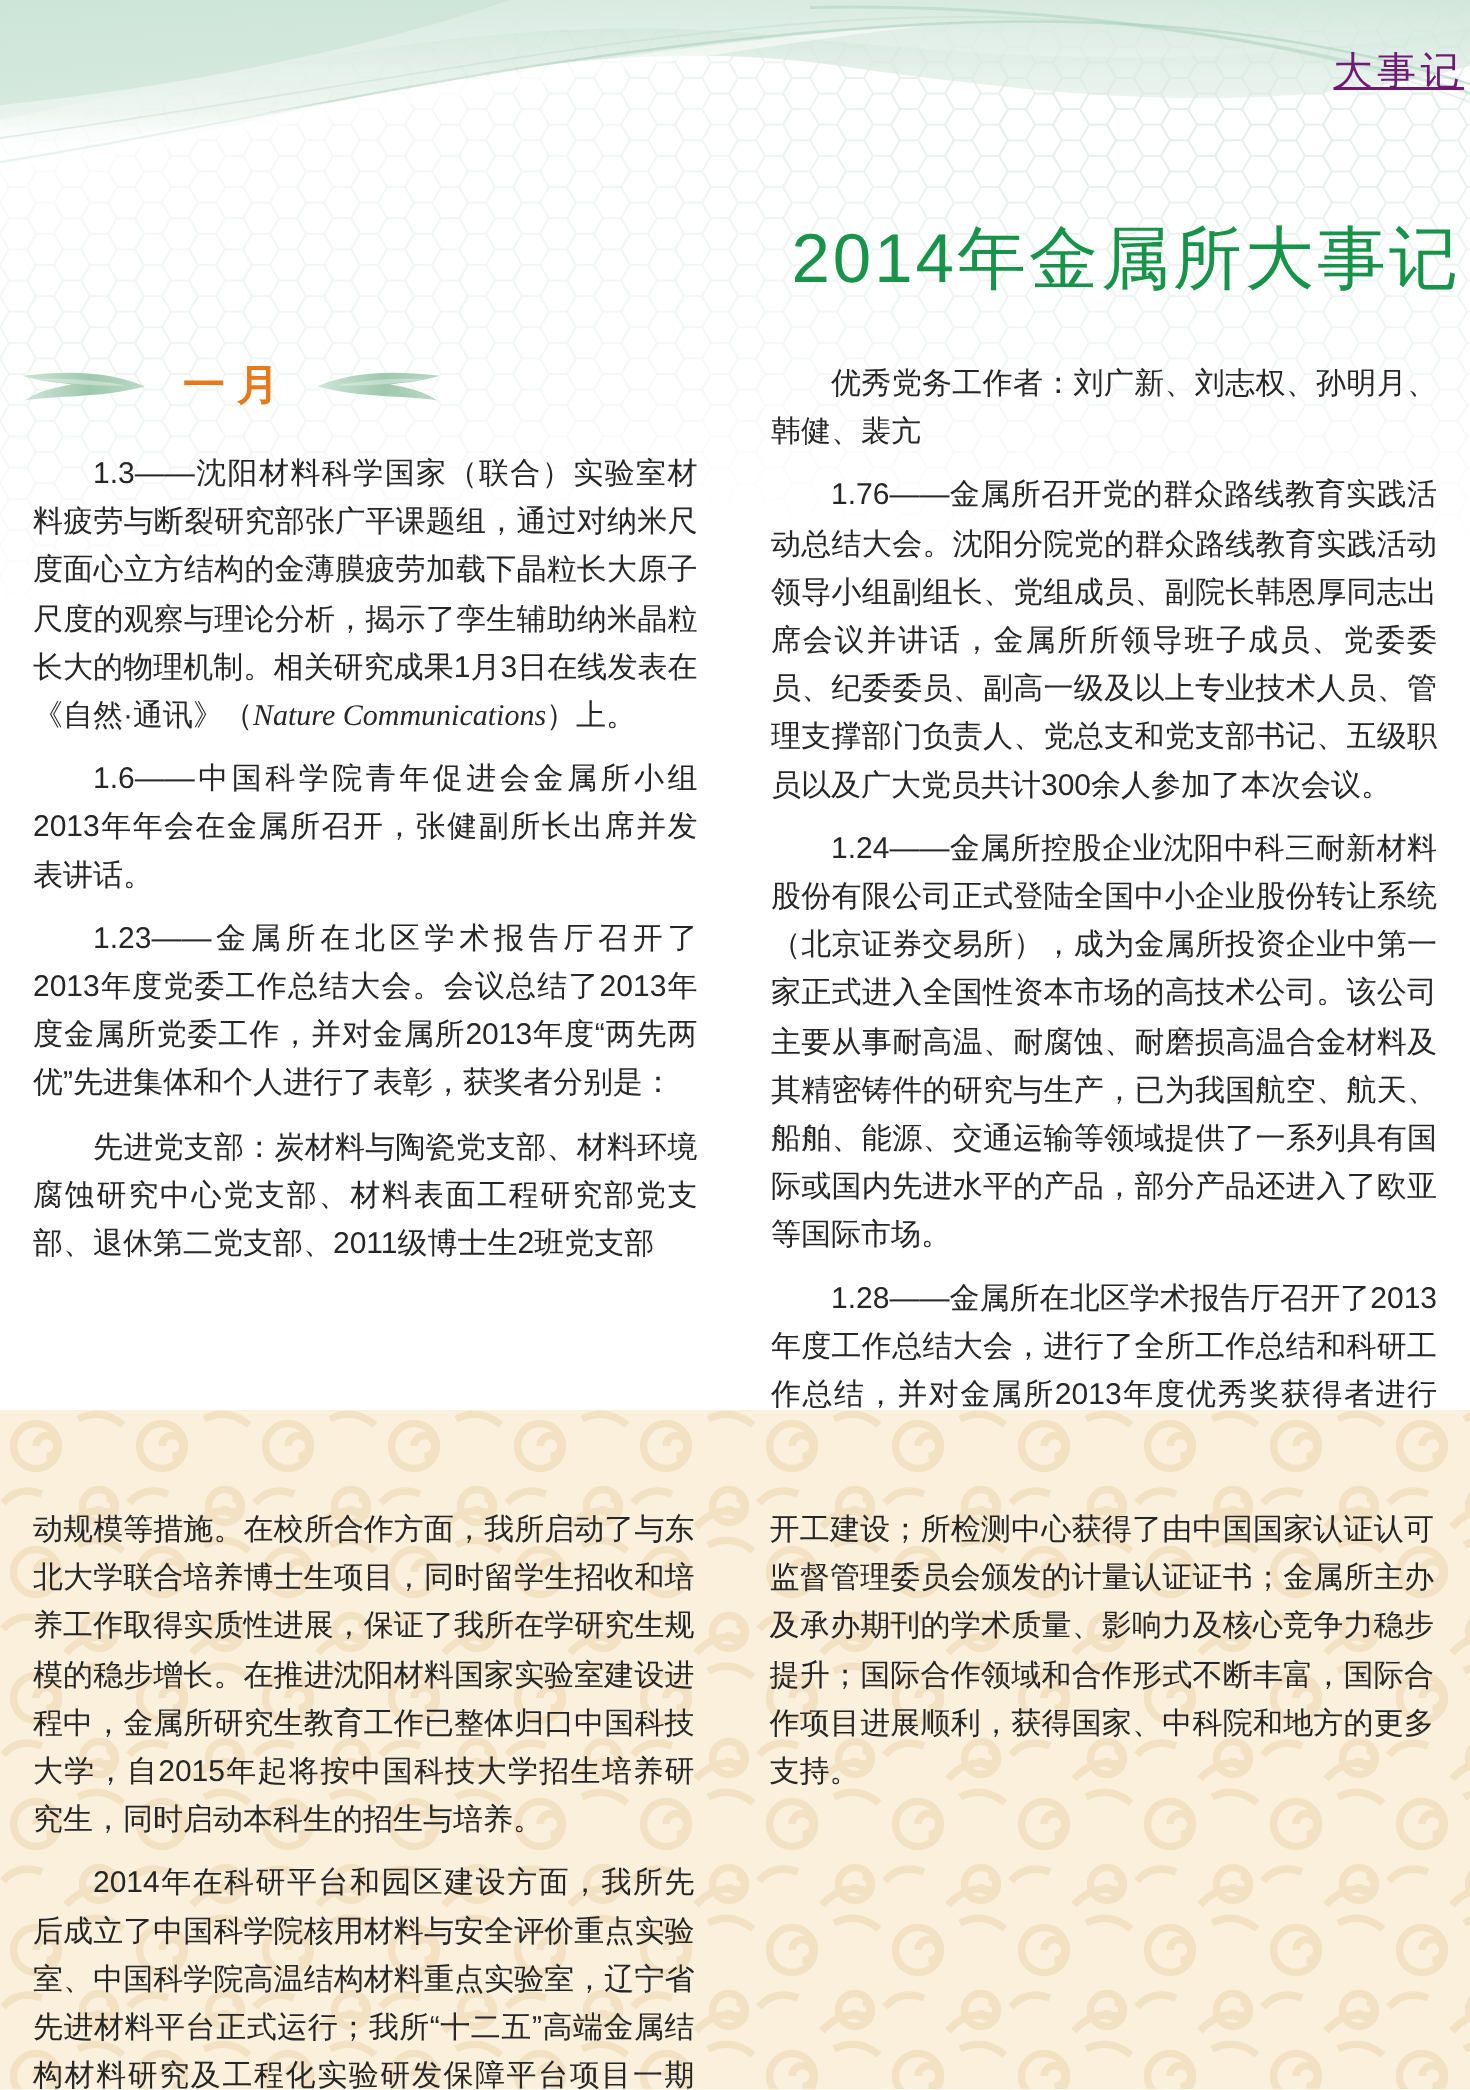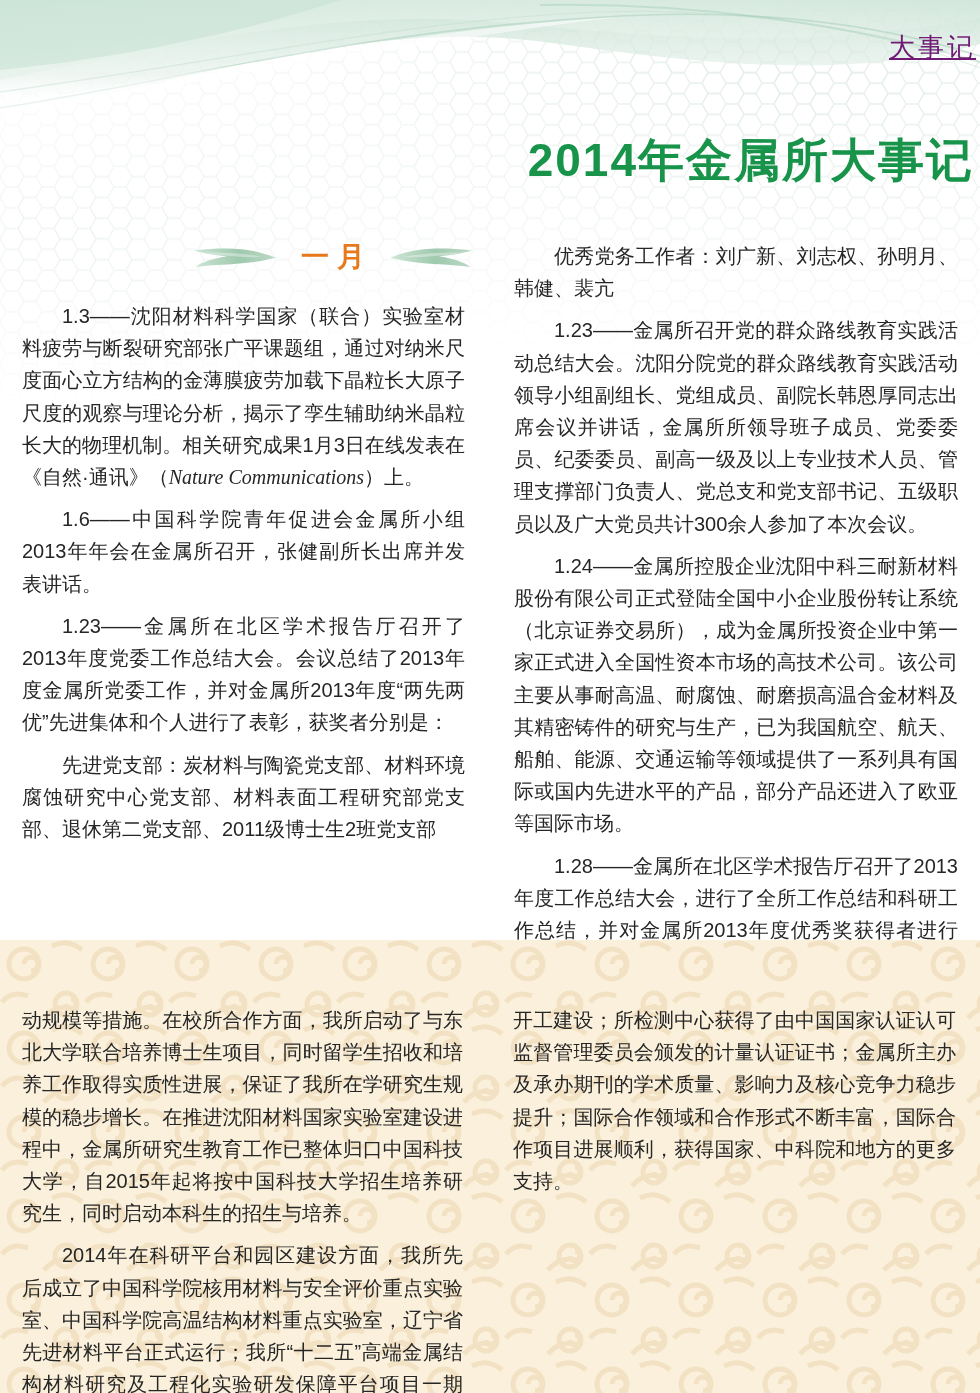--- a/index.html
+++ b/index.html
@@ -10,28 +10,28 @@
   }
   
   .deco-layer{position:absolute;left:0;top:0;pointer-events:none;}
   .corner-label{
     position:absolute;top:30px;right:4px;
     font-size:26px;letter-spacing:3px;color:#701a75;
     white-space:nowrap;
     text-decoration:underline;
   }
   .page-title{
-    position:absolute;top:130px;right:6px;
-    font-size:46px;font-weight:700;letter-spacing:2px;color:#18934a;
+    position:absolute;top:142px;right:6px;
+    font-size:46px;font-weight:400;letter-spacing:2px;color:#18934a;
     white-space:nowrap;
   }
   
   .month-header{
     position:absolute;top:238px;left:12px;width:463px;
-    display:flex;align-items:center;justify-content:flex-end;gap:16px;
+    display:flex;align-items:center;justify-content:flex-start;gap:16px;
   }
   .month-label{
     font-size:28px;font-weight:bold;letter-spacing:8px;color:#e7791a;
     padding-left:8px; 
     white-space:nowrap;
   }
   .wing{width:86px;height:30px;display:block;}
   
   .col{
     position:absolute;width:463px;
@@ -136,21 +136,21 @@
 </div>
 
 <div class="col col-top-left">
     <p class="para indent"><span>1.3——沈阳材料科学国家（联合）实验室材料疲劳与断裂研究部张广平课题组，通过对纳米尺度面心立方结构的金薄膜疲劳加载下晶粒长大原子尺度的观察与理论分析，揭示了孪生辅助纳米晶粒长大的物理机制。相关研究成果1月3日在线发表在《自然·通讯》（</span><span class="latin-italic">Nature Communications</span><span>）上。</span></p>
     <p class="para indent"><span>1.6——中国科学院青年促进会金属所小组2013年年会在金属所召开，张健副所长出席并发表讲话。</span></p>
     <p class="para indent"><span>1.23——金属所在北区学术报告厅召开了2013年度党委工作总结大会。会议总结了2013年度金属所党委工作，并对金属所2013年度“两先两优”先进集体和个人进行了表彰，获奖者分别是：</span></p>
     <p class="para indent"><span>先进党支部：炭材料与陶瓷党支部、材料环境腐蚀研究中心党支部、材料表面工程研究部党支部、退休第二党支部、2011级博士生2班党支部</span></p>
   </div>
 <div class="col col-top-right">
     <p class="para indent"><span>优秀党务工作者：刘广新、刘志权、孙明月、韩健、裴亢</span></p>
-    <p class="para indent"><span>1.23——金属所召开党的群众路线教育实践活动总结大会。沈阳分院党的群众路线教育实践活动领导小组副组长、党组成员、副院长韩恩厚同志出席会议并讲话，金属所所领导班子成员、党委委员、纪委委员、副高一级及以上专业技术人员、管理支撑部门负责人、党总支和党支部书记、五级职员以及广大党员共计300余人参加了本次会议。</span></p>
+    <p class="para indent"><span>1.76——金属所召开党的群众路线教育实践活动总结大会。沈阳分院党的群众路线教育实践活动领导小组副组长、党组成员、副院长韩恩厚同志出席会议并讲话，金属所所领导班子成员、党委委员、纪委委员、副高一级及以上专业技术人员、管理支撑部门负责人、党总支和党支部书记、五级职员以及广大党员共计300余人参加了本次会议。</span></p>
     <p class="para indent"><span>1.24——金属所控股企业沈阳中科三耐新材料股份有限公司正式登陆全国中小企业股份转让系统（北京证券交易所），成为金属所投资企业中第一家正式进入全国性资本市场的高技术公司。该公司主要从事耐高温、耐腐蚀、耐磨损高温合金材料及其精密铸件的研究与生产，已为我国航空、航天、船舶、能源、交通运输等领域提供了一系列具有国际或国内先进水平的产品，部分产品还进入了欧亚等国际市场。</span></p>
     <p class="para indent"><span>1.28——金属所在北区学术报告厅召开了2013年度工作总结大会，进行了全所工作总结和科研工作总结，并对金属所2013年度优秀奖获得者进行了</span></p>
   </div>
 
 <div class="bottom-section">
   <svg class="pattern" width="980" height="453" viewBox="0 0 980 453">
     <defs>
       <pattern id="swirl" width="84" height="84" patternUnits="userSpaceOnUse">
         <g fill="none" stroke="#f0ddbb" stroke-width="5" opacity="0.75">
           <circle cx="24" cy="24" r="15"></circle>

